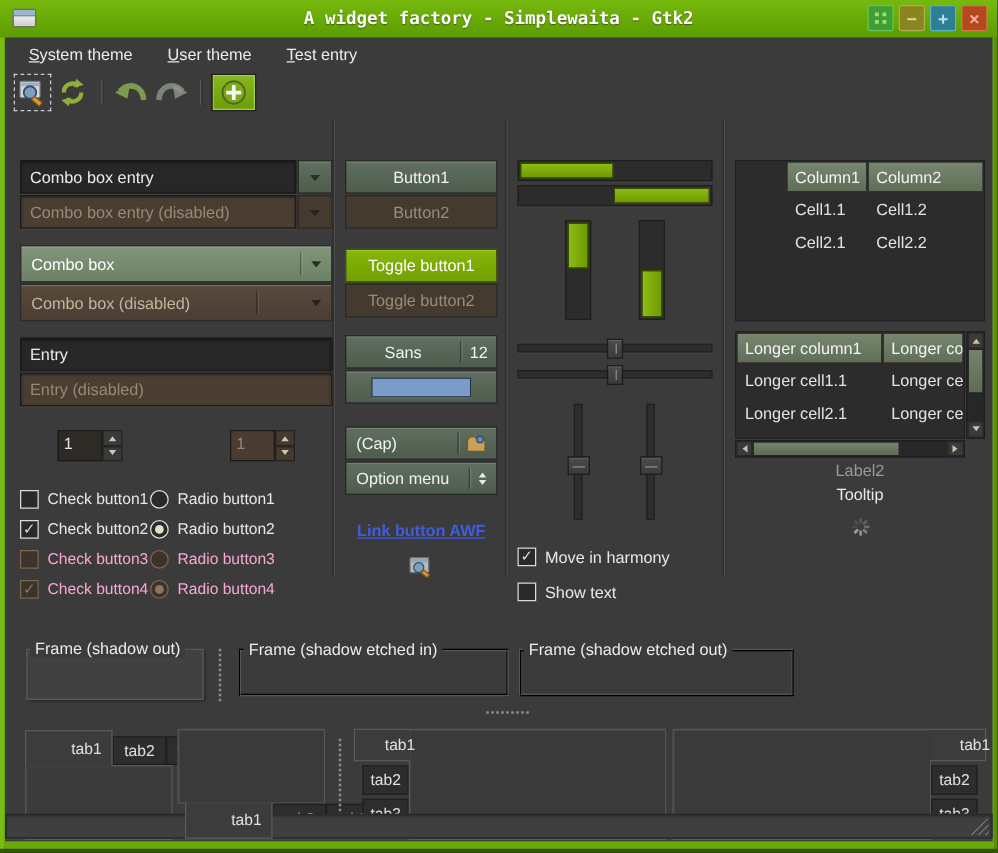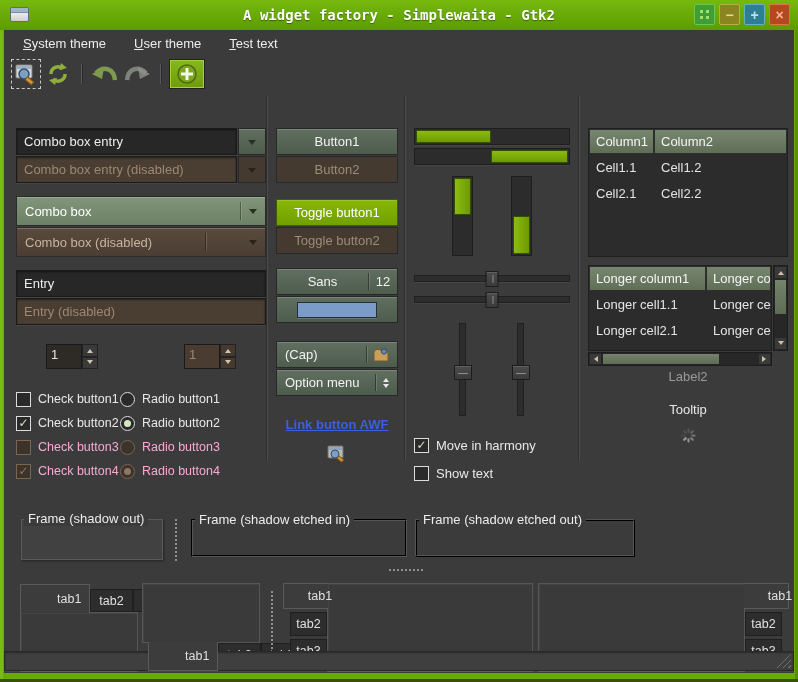--- a/index.html
+++ b/index.html
@@ -113,21 +113,21 @@
   .vstrack{position:absolute;top:0;bottom:0;left:5px;width:7px;background:#2d2d2d;border:1px solid #202020;}
   .vshandle{position:absolute;left:0;width:18px;height:15px;background:linear-gradient(#4c4c4c,#3b3b3b);
             border:1px solid #1d1d1d;box-shadow:inset 0 1px 0 rgba(255,255,255,.12);}
   .vshandle::after{content:"";position:absolute;top:7px;left:3px;right:3px;height:1px;background:#8c8c8c;}
   .p3 .crow{margin-top:12px;height:16px;}
   .p3 .crow.first{margin-top:21px;}
   .p3 .rlabel{font-size:13px;}
 
   
   .tree{background:#2c2c2c;border:1px solid #202020;}
-  .t1{height:129px;overflow:hidden;}
+  .t1{height:129px;overflow:hidden;padding-left:40px;}
   .thead{display:flex;height:25px;}
   .th{background:linear-gradient(#77866e,#606e57);border:1px solid #2e2e2e;color:#f4f4f4;
       display:flex;align-items:center;padding:0 6px;white-space:nowrap;overflow:hidden;}
   .trow{display:flex;height:26px;align-items:center;color:#e4e4e4;}
   .td{padding:0 7px;white-space:nowrap;overflow:hidden;}
   .t1 .c1{width:65px;flex:0 0 65px;}
   .t2-wrap{margin-top:8px;display:grid;grid-template-columns:1fr 15px;grid-template-rows:86px 14px;gap:1px;}
   .t2-table{overflow:hidden;}
   .t2 .c1{width:117px;flex:0 0 117px;}
   .vsb{display:flex;flex-direction:column;background:#272727;border:1px solid #1d1d1d;}
@@ -141,21 +141,21 @@
   .hsb .sb-thumb{width:118px;height:100%;}
   .hsb .spacer{flex:1;}
   .tl{width:0;height:0;border:3px solid transparent;}
   .tl.up{border-bottom:4px solid #cdbfa8;margin-bottom:2px;}
   .tl.dn{border-top:4px solid #cdbfa8;margin-top:2px;}
   .tl.lf{border-right:4px solid #cdbfa8;margin-right:2px;}
   .tl.rt{border-left:4px solid #cdbfa8;margin-left:2px;}
   .lbl{ text-align:center;}
   .lbl1{margin-top:17px;}
   .lbl2{margin-top:3px;color:#9a9a9a;}
-  .lbl3{margin-top:18px;text-align:center;}
+  .lbl3{margin-top:4px;text-align:center;}
   .spinner-wrap{display:flex;justify-content:center;margin-top:11px;}
 
   
   .frames-row{position:absolute;left:14px;right:14px;top:489px;display:flex;align-items:flex-start;}
   .frame{position:relative;height:38px;}
   .frame-label{position:absolute;top:-9px;left:2px;background:#3b3b3b;padding:0 4px;white-space:nowrap;color:#ececec;}
   .f-in{width:144px;border:1px solid #2c2c2c;box-shadow:inset 1px 1px 2px rgba(0,0,0,.4),1px 1px 0 #4e4e4e;}
   .f-out{width:142px;margin-left:3px;border:1px solid #5a5a5a;background:#414141;box-shadow:1px 1px 2px rgba(0,0,0,.4);height:41px;}
   .f-ein{width:216px;border:2px groove #555;}
   .f-eout{width:220px;margin-left:8px;border:2px ridge #555;}
@@ -226,21 +226,21 @@
           <span>×</span>
         </div>
     </div>
   </div>
 
   <div class="content">
 
     <div class="menubar">
       <span class="menu-item"><span class="u">S</span><span>ystem theme</span></span>
       <span class="menu-item"><span class="u">U</span><span>ser theme</span></span>
-      <span class="menu-item"><span class="u">T</span><span>est text</span></span>
+      <span class="menu-item"><span class="u">T</span><span>est entry</span></span>
     </div>
 
     <div class="toolbar">
       <div class="tb-btn focus">
         <svg width="24" height="24">
           <rect x="2" y="3" width="16" height="13" rx="1" fill="#d8d8d8" stroke="#7e7e7e"></rect>
           <rect x="3" y="4" width="14" height="3" fill="#9ab0c8"></rect>
           <circle cx="10" cy="12" r="5" fill="#7f9fc0" stroke="#2f4f6e" stroke-width="1.5"></circle>
           <rect x="13.5" y="15" width="8" height="3.5" transform="rotate(40 13.5 15)" fill="#d89a3e" stroke="#8a5c16"></rect>
         </svg>

